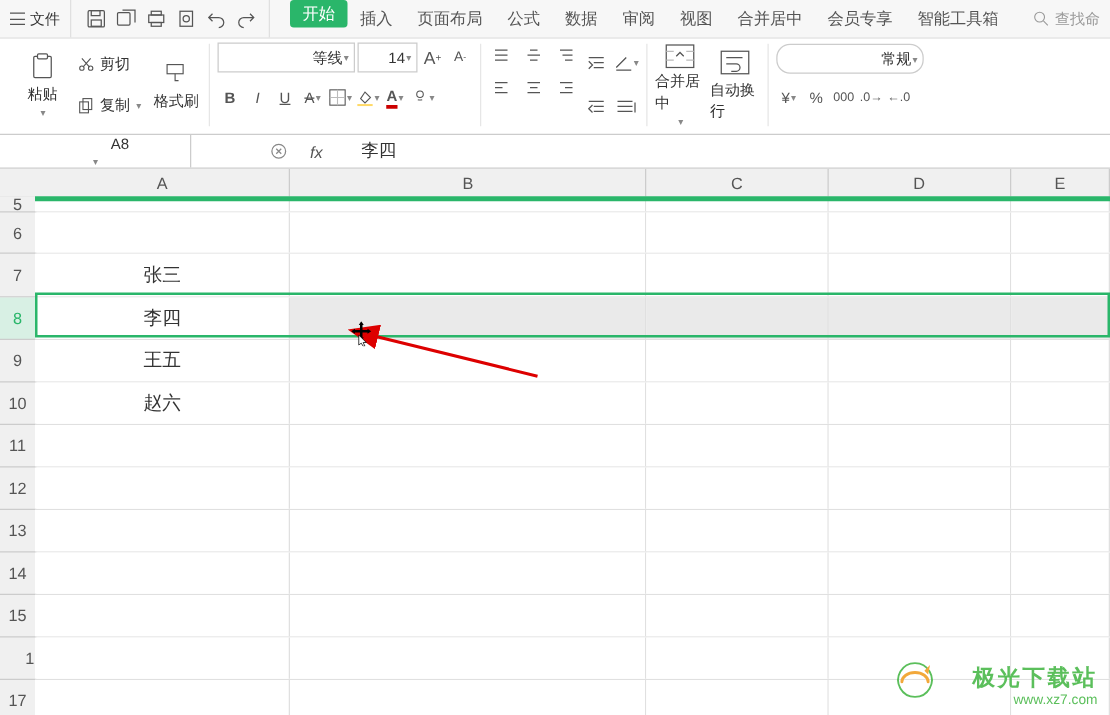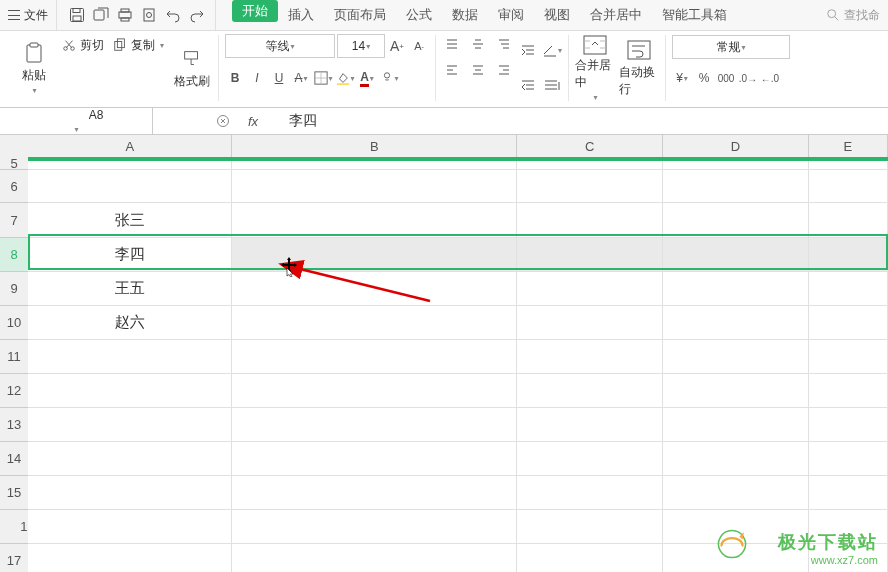--- a/index.html
+++ b/index.html
@@ -124,21 +124,21 @@
 }
 .big-btn .icn {
   width: 24px;
   height: 24px;
   display: flex;
   align-items: center;
   justify-content: center;
 }
 .small-stack {
   display: flex;
-  flex-direction: row;
+  flex-direction: column;
   justify-content: space-around;
   gap: 1px;
 }
 .small-btn {
   display: flex;
   align-items: center;
   gap: 4px;
   padding: 0 4px;
   height: 20px;
   cursor: pointer;
@@ -151,21 +151,21 @@
   height: 22px;
 }
 .font-select {
   height: 22px;
   border: 1px solid #ccc;
   padding: 0 4px;
   font-size: 12px;
   background: #fff;
   display: flex;
   align-items: center;
-  justify-content: center;
+  justify-content: flex-end;
   cursor: pointer;
 }
 .ribbon-col {
   display: flex;
   flex-direction: column;
   gap: 4px;
 }
 .btn-icn {
   width: 20px;
   height: 20px;
@@ -402,20 +402,21 @@
   </div>
   <div class="tabs">
     <div class="tab active">开始</div>
     <div class="tab">插入</div>
     <div class="tab">页面布局</div>
     <div class="tab">公式</div>
     <div class="tab">数据</div>
     <div class="tab">审阅</div>
     <div class="tab">视图</div>
     <div class="tab">合并居中</div>
+    <div class="tab">会员专享</div>
     <div class="tab">智能工具箱</div>
   </div>
   <div class="search-box">
     <svg width="14" height="14" viewBox="0 0 16 16">
         <circle cx="6.5" cy="6.5" r="4.5" fill="none" stroke="#999"></circle>
         <path d="M10 10 L14 14" stroke="#999"></path>
       </svg>
     <span>查找命</span>
   </div>
 </div>
@@ -592,21 +593,21 @@
             <rect x="1" y="1" width="22" height="18" fill="none" stroke="#555"></rect>
             <path d="M5 6 H18 M5 11 H13 a3 3 0 0 1 0 6 H9" fill="none" stroke="#555"></path>
           </svg>
         </span>
       <span>自动换行</span>
     </div>
   </div>
 
   <div class="ribbon-group" style="border-right:none;">
     <div class="ribbon-col" style="gap:8px;">
-      <div class="font-select" style="width:108px;">
+      <div class="font-select" style="width:108px;border-radius:11px;">
         <span>常规</span>
           <span class="dd">▾</span>
       </div>
       <div class="font-row">
         <span class="btn-icn">¥<span class="dd">▾</span></span>
         <span class="btn-icn">%</span>
         <span class="btn-icn" style="font-size:10px;">000</span>
         <span class="btn-icn" style="font-size:10px;">.0→</span>
         <span class="btn-icn" style="font-size:10px;">←.0</span>
       </div>

